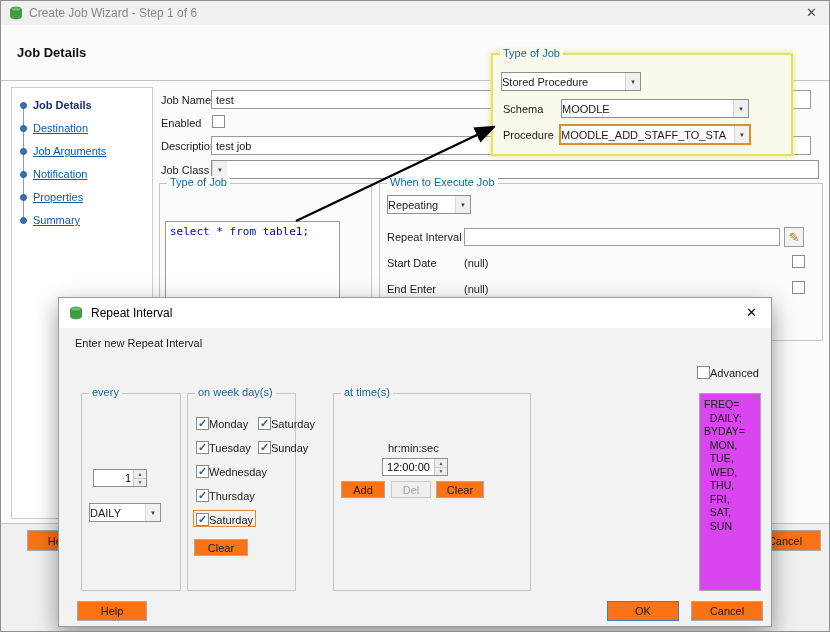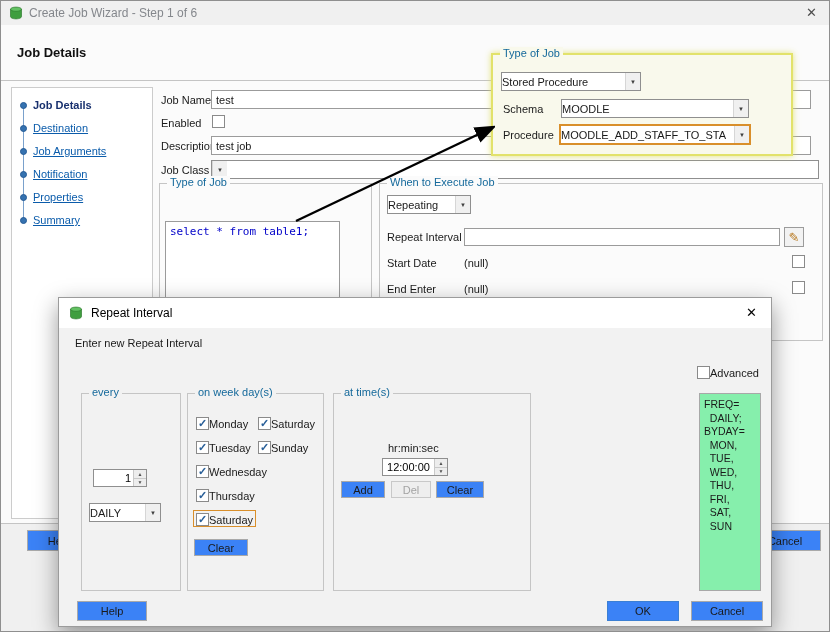--- a/index.html
+++ b/index.html
@@ -34,21 +34,21 @@
         display:flex; align-items:center; justify-content:center; cursor:pointer; }
   .cb .mark { font-size:11px; font-weight:bold; color:#2a6099; line-height:1; }
   .row-inline { position:absolute; display:flex; align-items:flex-end; padding:0 2px; height:15px; }
   .row-inline .cb { position:static; flex:none; }
   .row-inline.focused { outline:1.5px solid #d98f2b; }
   .day-label { white-space:nowrap; }
 
   .group { position:absolute; border:1px solid #c5c5c5; }
   .group-label { position:absolute; top:-8px; left:7px; padding:0 3px; color:#15699b; background:#fbfbfb; white-space:nowrap; }
 
-  .btn { position:absolute; background:#3b82f6; border:1px solid #a9a9a9; font-family:inherit; font-size:11px;
+  .btn { position:absolute; background:#f97316; border:1px solid #a9a9a9; font-family:inherit; font-size:11px;
          color:#1a1a1a; cursor:pointer; }
   .btn:disabled { color:#a3a3a3; background:#eeeeee; border-color:#c8c8c8; cursor:default; }
   .btn.default { border-color:#3b7fd4; }
 
   .spin { position:absolute; display:flex; border:1px solid #8f8f8f; background:#fff; }
   .spin input { border:none; flex:1; min-width:0; font-family:inherit; font-size:11px; text-align:right; padding:0 2px; outline:none; background:#fff; }
   .spin-btns { width:13px; flex:none; display:flex; flex-direction:column; border-left:1px solid #c9c9c9; }
   .spin-btns .sb { flex:1; font-size:5px; display:flex; align-items:center; justify-content:center; color:#505050; background:#ededed; cursor:pointer; }
   .spin-btns .sb + .sb { border-top:1px solid #c9c9c9; }
 
@@ -63,21 +63,21 @@
   .annot-arrow { position:absolute; left:288px; top:118px; z-index:7; }
 
   .editbtn { position:absolute; background:#f2f2f2; border:1px solid #9b9b9b; display:flex; align-items:center;
              justify-content:center; font-size:13px; color:#b8791f; cursor:pointer; }
 
   .dialog { position:absolute; left:57px; top:296px; width:714px; height:330px; background:#f2f2f2;
             border:1px solid #9b9b9b; box-shadow:0 8px 22px rgba(0,0,0,0.4); z-index:20; }
   .dlg-titlebar { position:absolute; left:0; top:0; width:100%; height:30px; background:#ffffff; }
   .dlg-title { position:absolute; left:32px; top:8px; font-size:12px; color:#000; white-space:nowrap; }
   .dialog .group-label { background:#f2f2f2; }
-  .preview { position:absolute; background:#86efac; border:1px solid #a8a8a8; padding:4px; font-size:10.5px;
+  .preview { position:absolute; background:#d946ef; border:1px solid #a8a8a8; padding:4px; font-size:10.5px;
              line-height:13.5px; white-space:pre; overflow:hidden; color:#1a1a1a; }
 </style>
 </head>
 <body>
 
 <div class="stage">
 
   <div class="content-bg"></div>
 
   <div class="titlebar">
@@ -216,21 +216,21 @@
           <span class="sb">▲</span>
           <span class="sb">▼</span>
         </span>
       </div>
       <div class="combo" style="left:7px;top:109px;width:72px;height:19px">
         <span class="combo-text">DAILY</span>
         <span class="combo-arrow">▼</span>
       </div>
     </div>
 
-    <div class="group" style="left:128px;top:95px;width:137px;height:198px">
+    <div class="group" style="left:128px;top:95px;width:109px;height:198px">
       <span class="group-label">on week day(s)</span>
       <div class="row-inline" style="left:6px;top:21px">
         <span class="cb">
             <span class="mark">✓</span>
           </span>
         <span class="day-label">Monday</span>
       </div>
       <div class="row-inline" style="left:6px;top:45px">
         <span class="cb">
             <span class="mark">✓</span>

